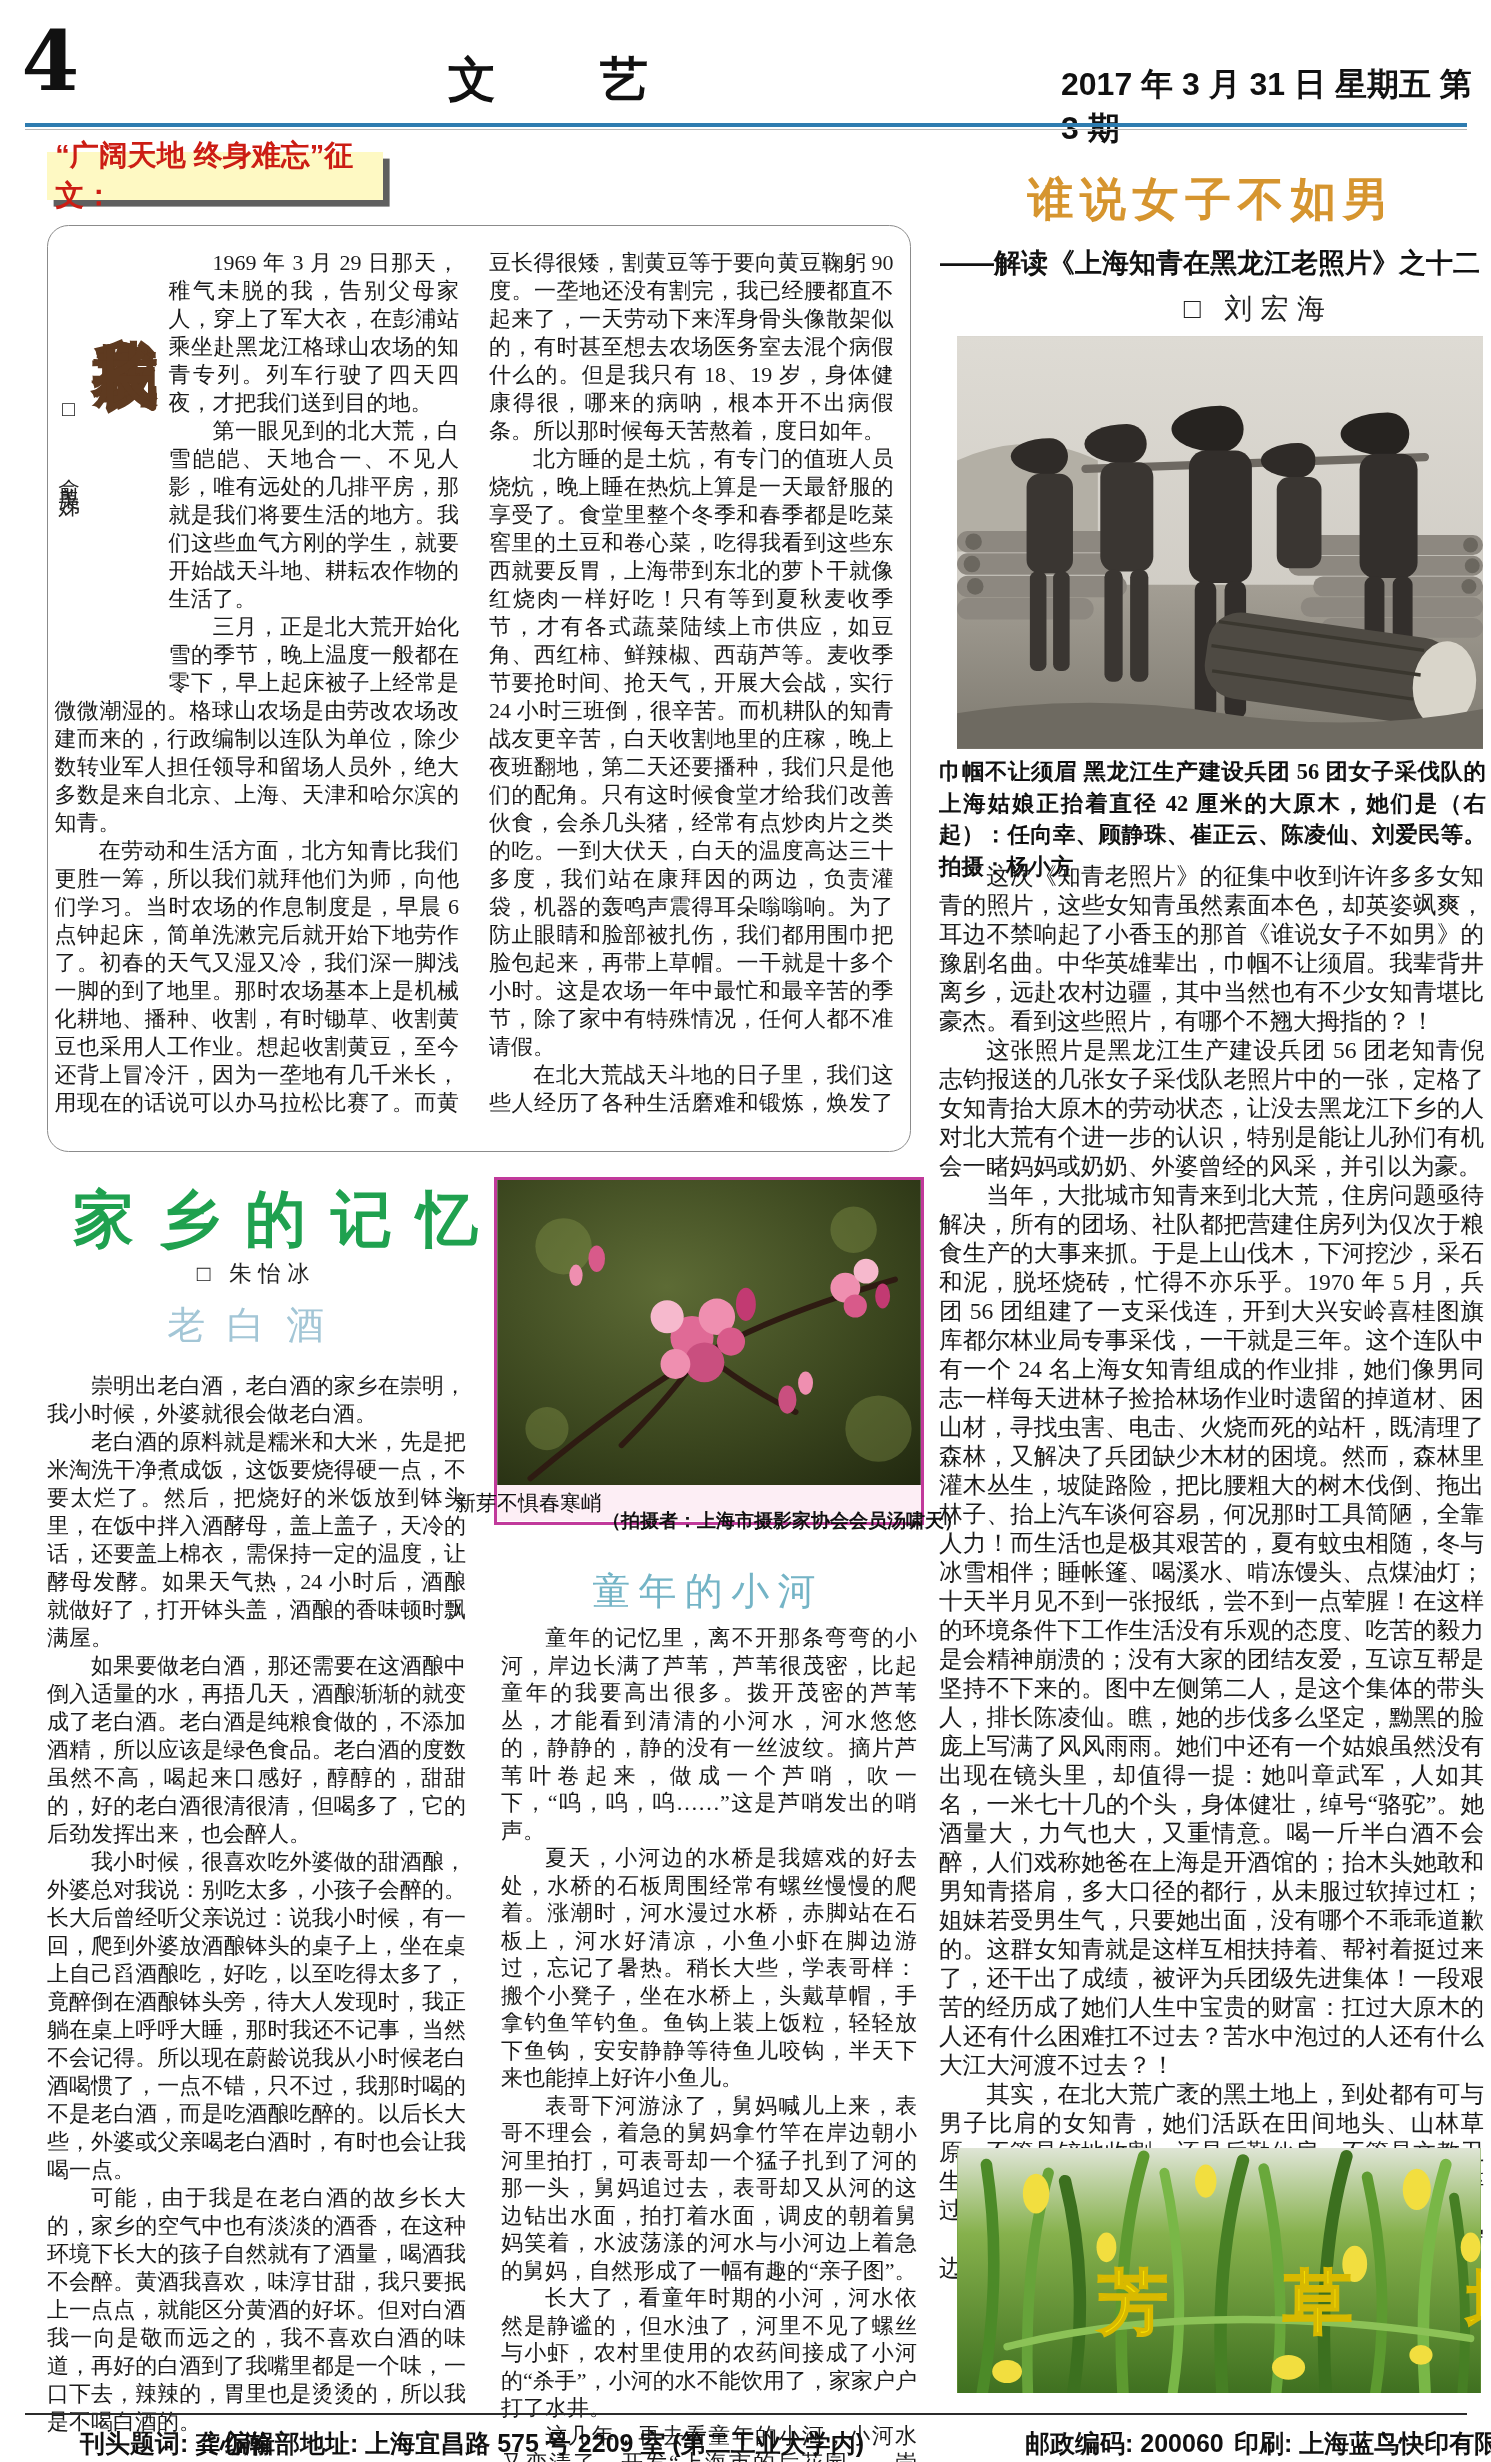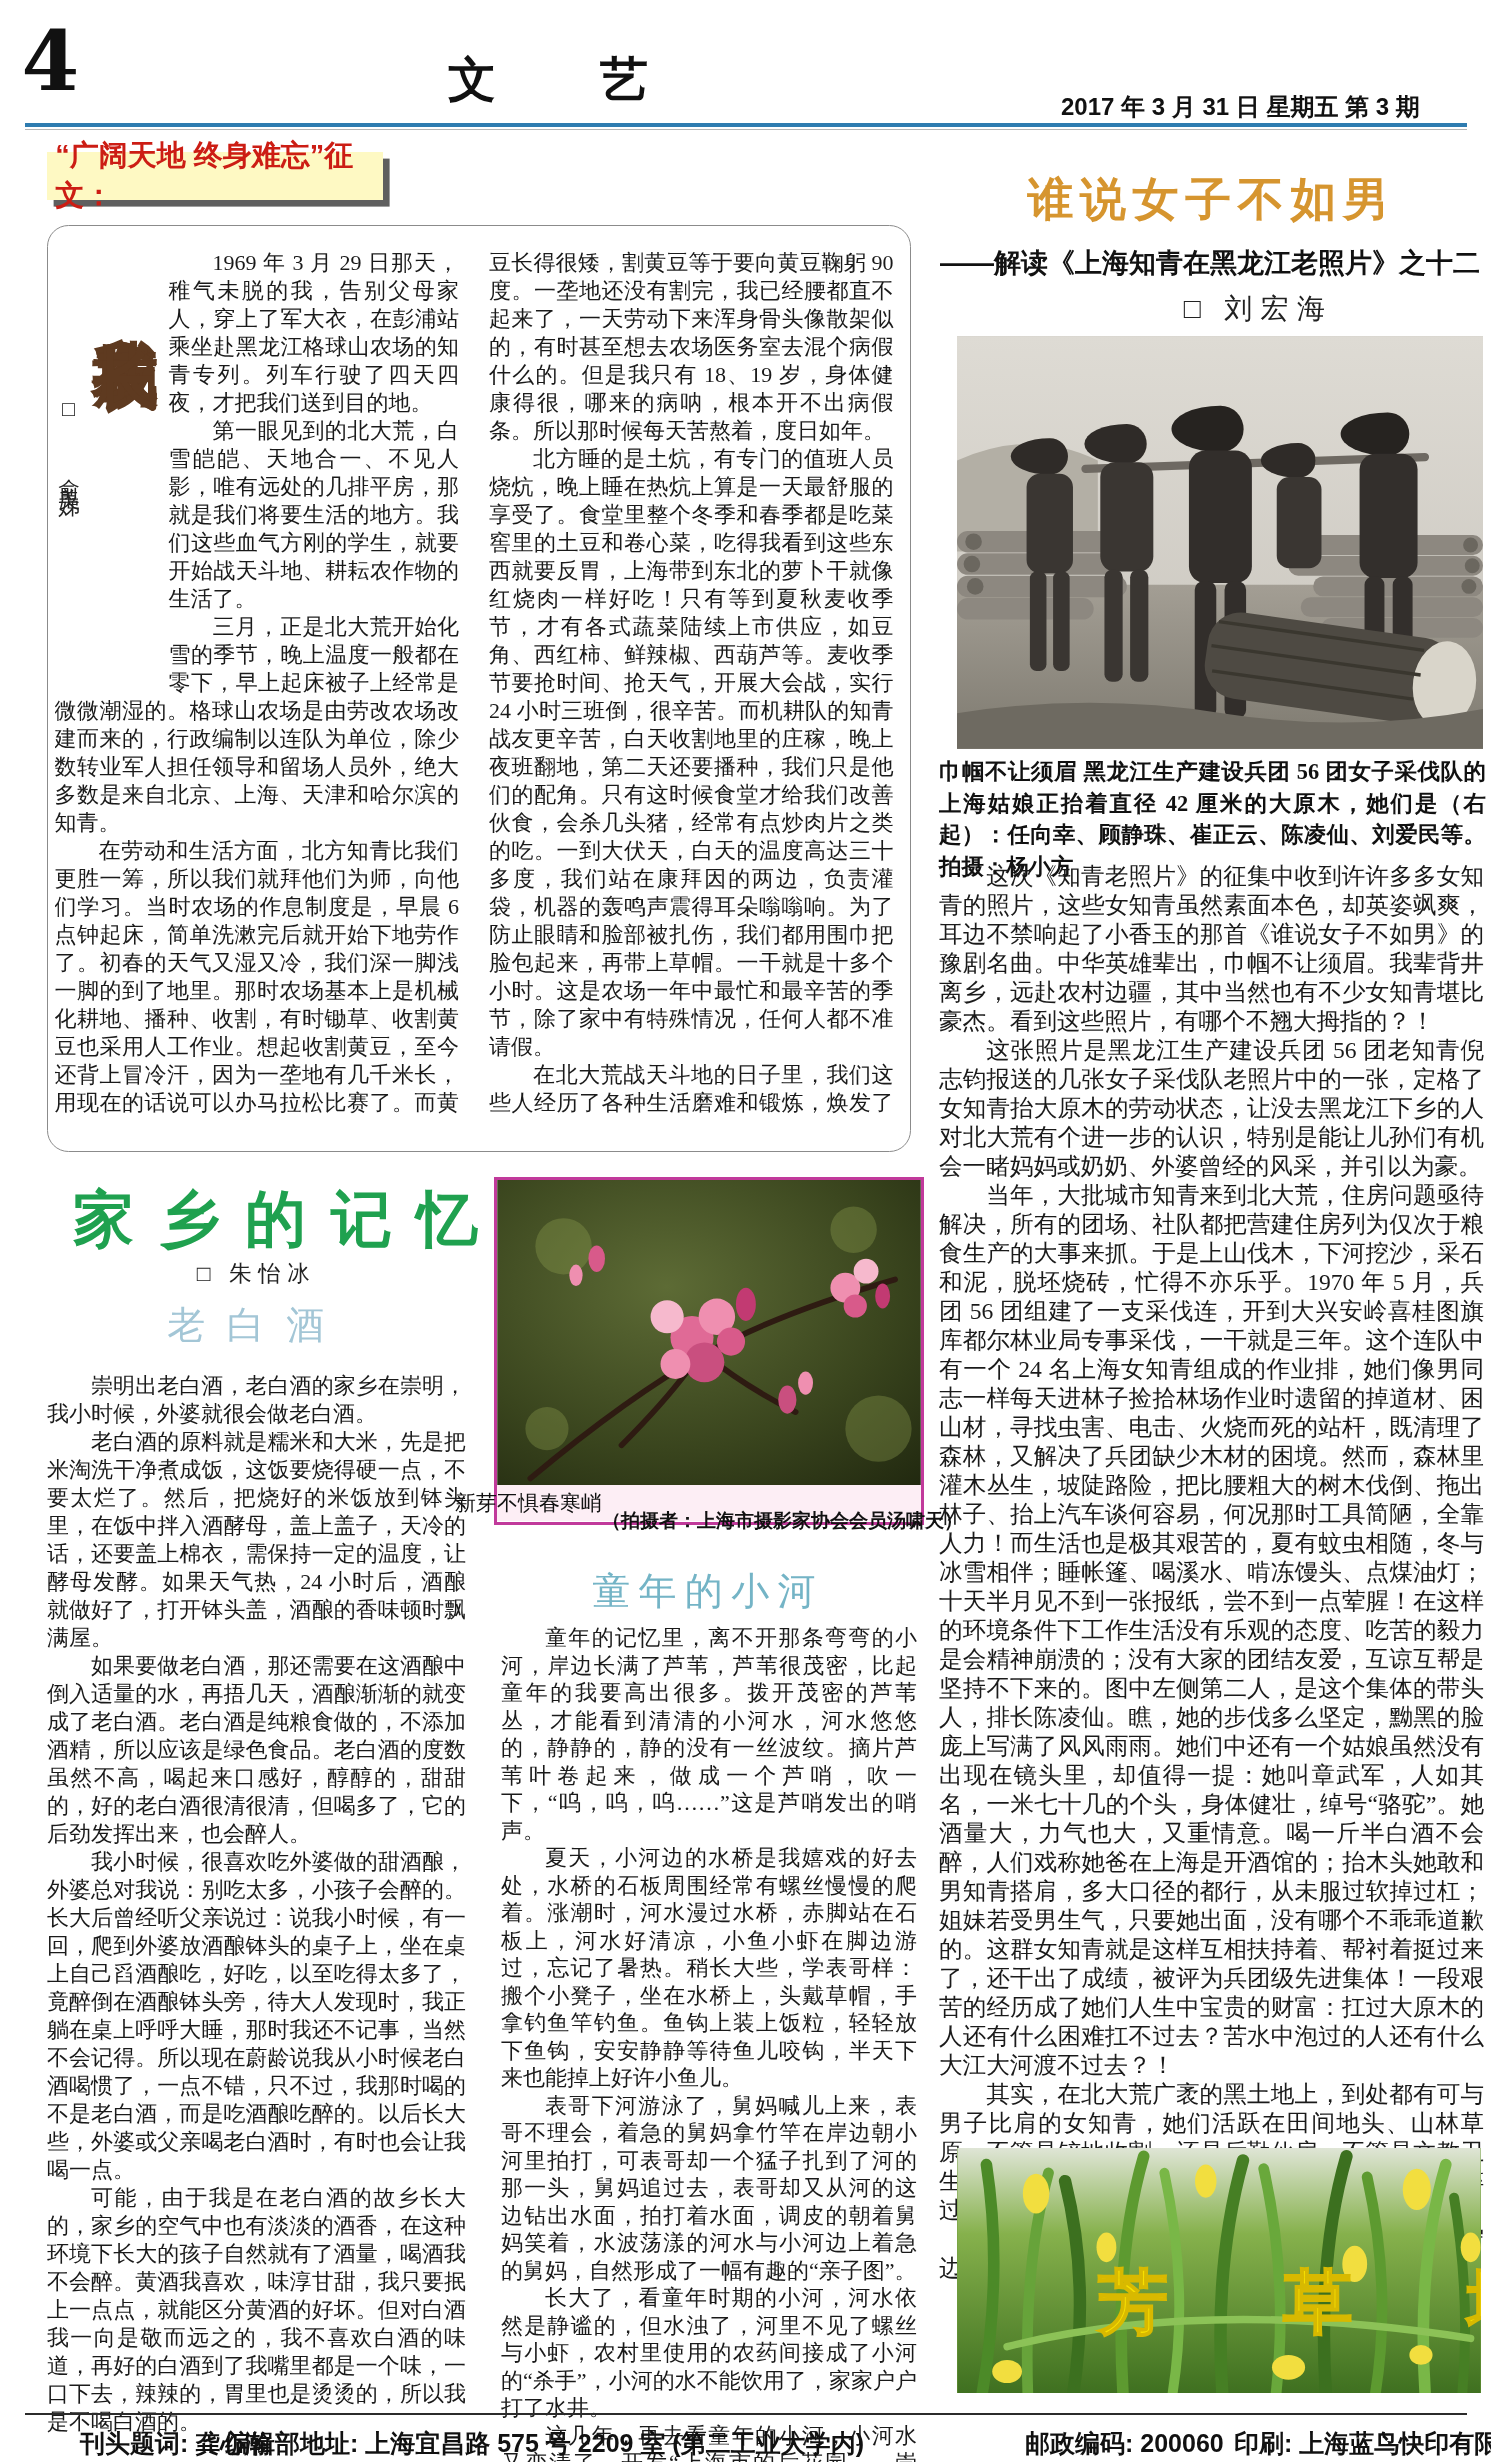--- a/index.html
+++ b/index.html
@@ -2,21 +2,21 @@
 <html style="font-size:13.3px"><head>
 <meta charset="utf-8">
 <style>
   html,body{margin:0;padding:0;background:#f2f2f2;}
   #page{position:relative;width:1492px;height:2462px;background:#ffffff;overflow:hidden;
         font-family:"Liberation Serif","DejaVu Serif",serif;color:#1a1a1a;}
   .abs{position:absolute;}
   
   #page-number{left:21.5px;top:11.6px;font-size:83px;font-weight:bold;font-family:"DejaVu Serif",serif;color:#111;}
   #section-title{left:448px;top:48px;font-size:48px;font-weight:bold;letter-spacing:46px;color:#111;}
-  #issue-date{left:1061px;top:63px;font-size:24px;font-weight:bold;font-family:"Liberation Sans","DejaVu Sans",sans-serif;color:#111;margin-top:28px;}
+  #issue-date{left:1061px;top:63px;font-size:32px;font-weight:bold;font-family:"Liberation Sans","DejaVu Sans",sans-serif;color:#111;}
   #header-rule-blue{left:25px;top:123px;width:1442px;height:4.1px;background:#2e7cb0;}
   #header-rule-gray{left:25px;top:129px;width:1442px;height:0.8px;background:#b5b5b5;}
   
   #badge{left:47px;top:152px;width:336px;height:48px;background:#fef9c3;box-shadow:6.6px 6.6px 0 #5f5f5f;
          display:flex;align-items:center;padding-left:8.3px;box-sizing:border-box;}
   #badge span{font-size:29px;font-weight:bold;color:#cc1d14;font-family:"Liberation Sans","DejaVu Sans",sans-serif;}
   
   #farm-box{left:47px;top:225px;width:864px;height:927px;border:1.7px solid #8b8b8b;border-radius:21.5px;box-sizing:border-box;}
   #farm-text{position:absolute;left:6.6px;top:23px;width:839px;height:882px;
              column-count:2;column-gap:30px;column-fill:auto;

